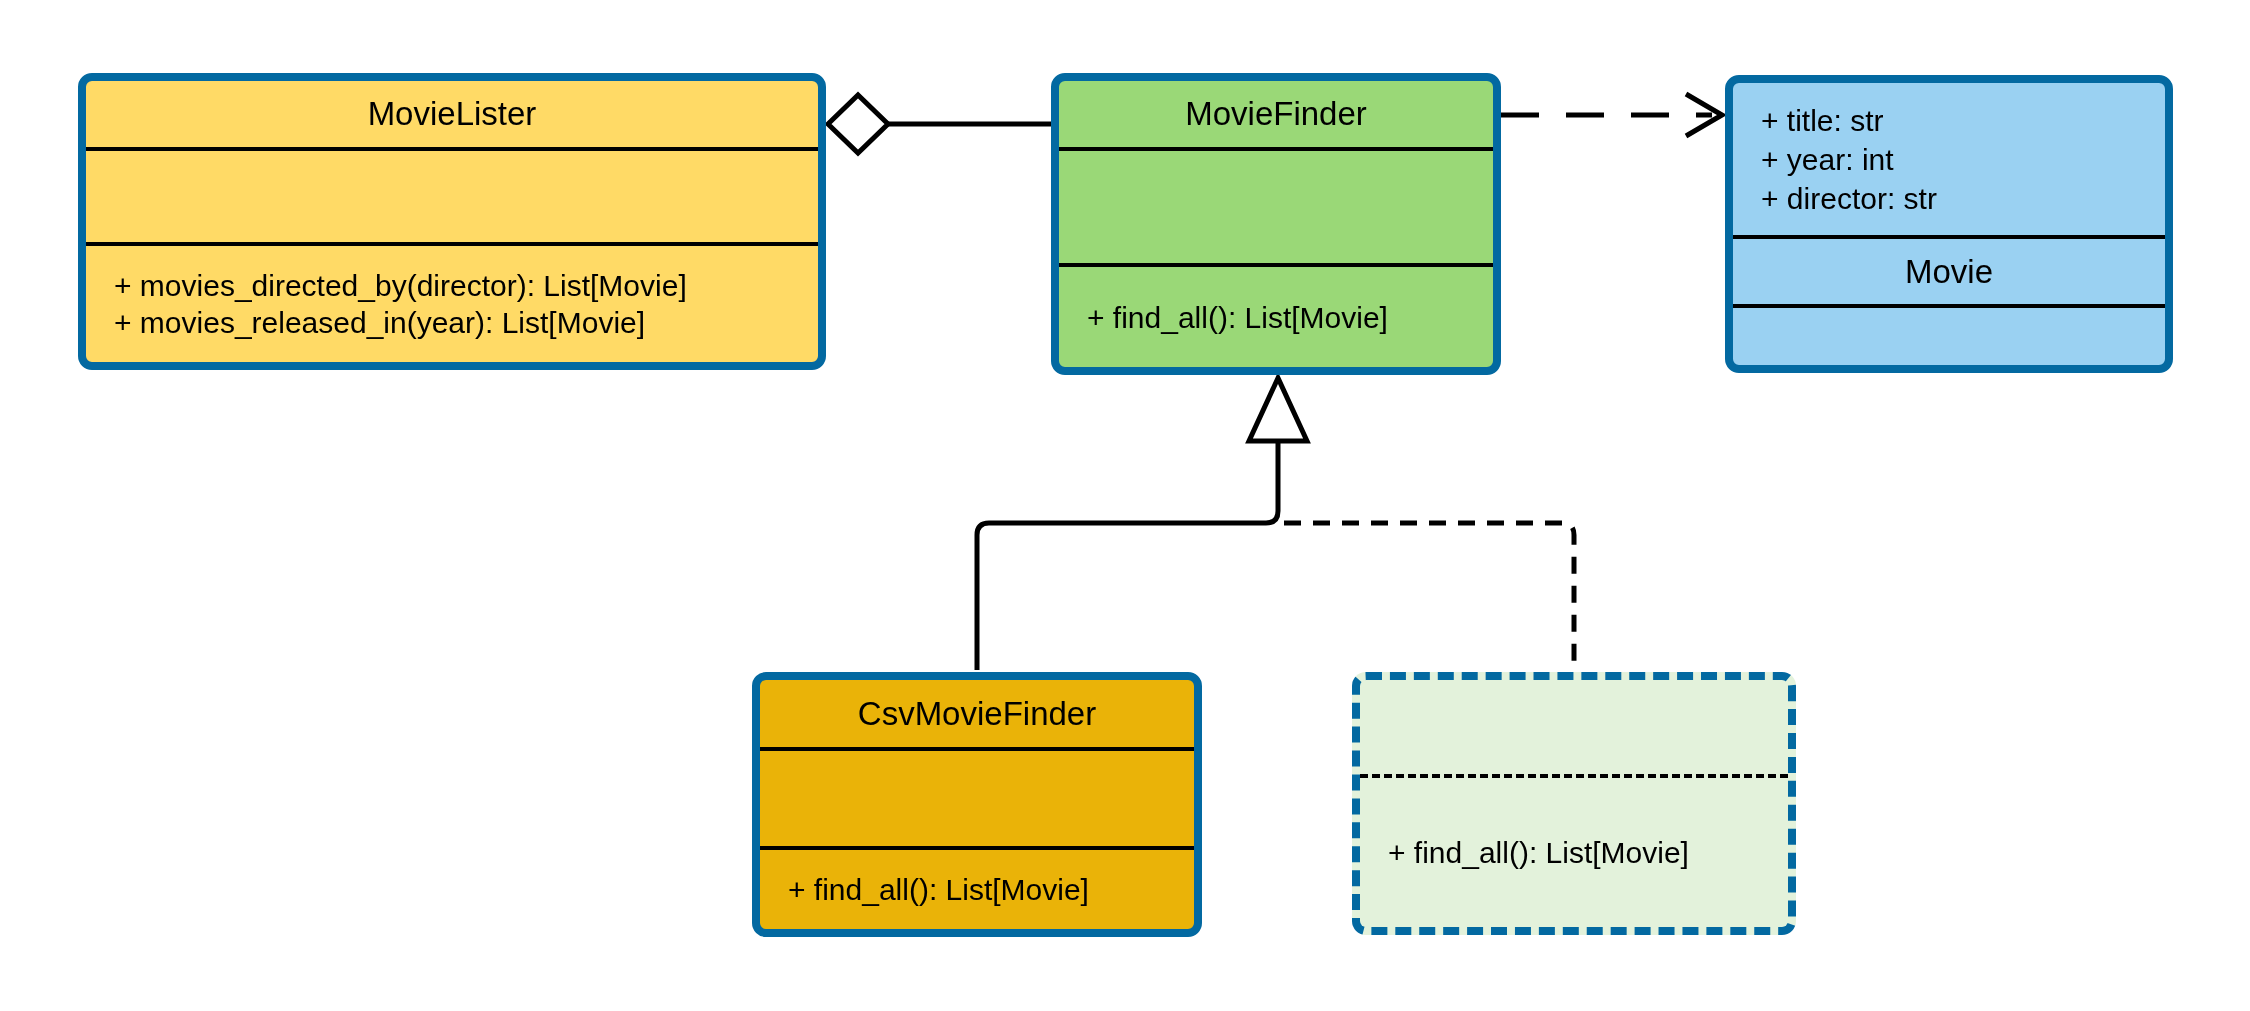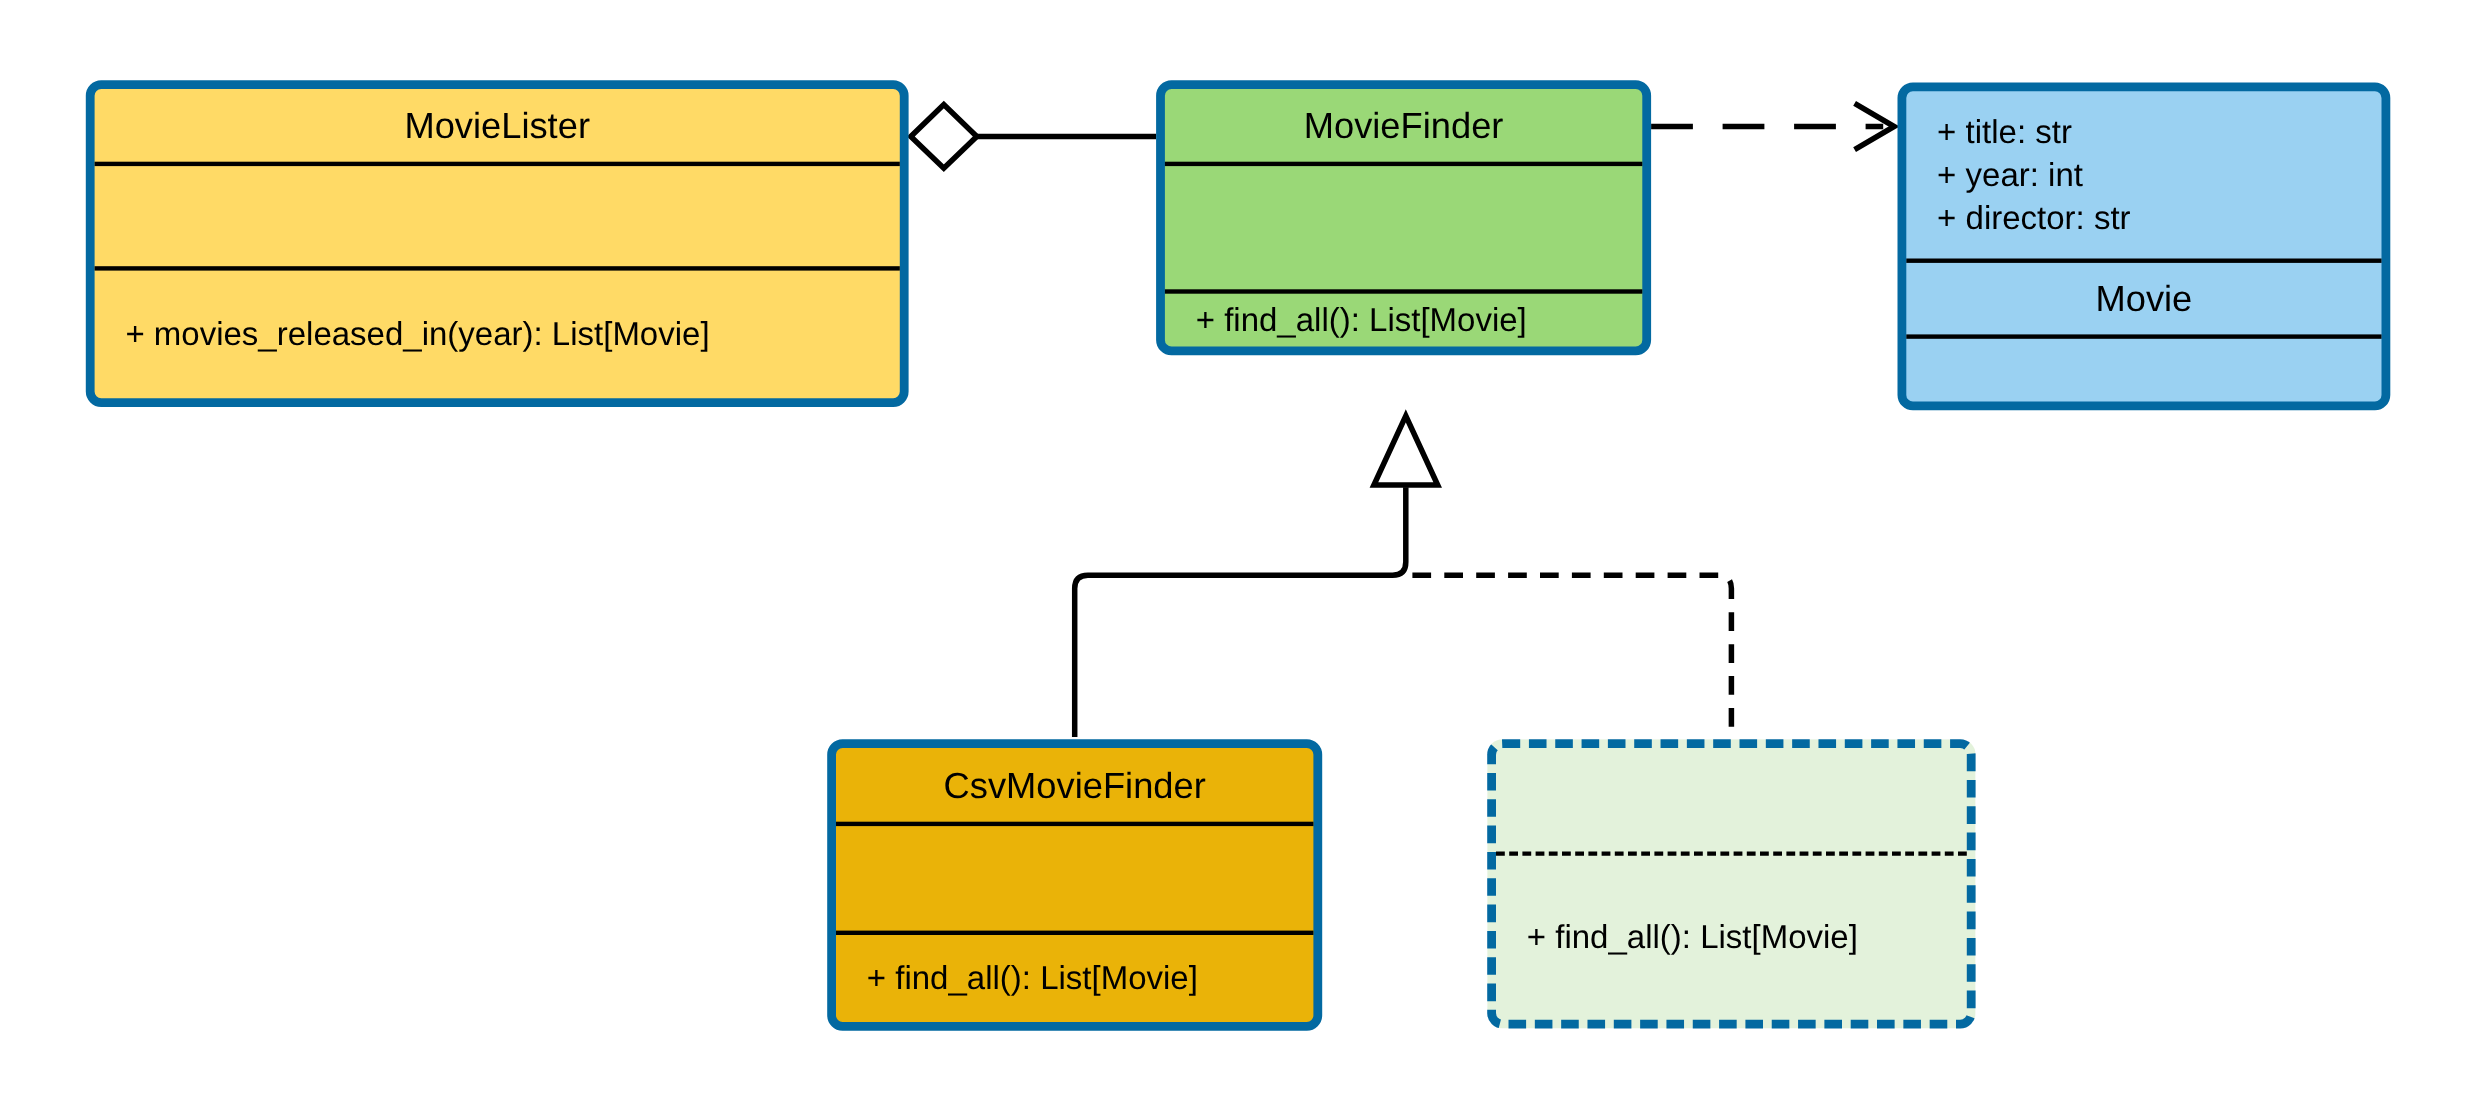--- a/index.html
+++ b/index.html
@@ -66,21 +66,21 @@
     font-size: 30px;
   }
   .uml-class .attrs-filled .member { line-height: 39px; }
   .uml-class .methods-empty { flex: 1 1 auto; }
 
   
   .box-movielister { left: 78px; top: 73px; width: 748px; height: 297px; background: #FFDA66; }
   .box-movielister .title { height: 70px; }
   .box-movielister .attrs-empty { height: 95px; }
 
-  .box-moviefinder { left: 1051px; top: 73px; width: 450px; height: 250px; background: #9AD877; }
+  .box-moviefinder { left: 1051px; top: 73px; width: 450px; height: 302px; background: #9AD877; }
   .box-moviefinder .title { height: 70px; }
   .box-moviefinder .attrs-empty { height: 116px; }
 
   .box-movie { left: 1725px; top: 75px; width: 448px; height: 298px; background: #9AD1F2; }
   .box-movie .title { height: 69px; }
   .box-movie .attrs-filled { height: 156px; }
 
   .box-csvmoviefinder { left: 752px; top: 672px; width: 450px; height: 265px; background: #eab308; }
   .box-csvmoviefinder .title { height: 71px; }
   .box-csvmoviefinder .attrs-empty { height: 99px; }
@@ -114,20 +114,21 @@
 
     <g>
       <path d="M 1284,523 L 1562,523 Q 1574,523 1574,535 L 1574,670" fill="none" stroke="#000000" stroke-width="5" stroke-dasharray="17 12"></path>
     </g>
   </svg>
 
   <div class="uml-class box-movielister">
     <div class="row title">MovieLister</div>
     <div class="row attrs-empty"></div>
     <div class="row members">
+      <div class="member">+ movies_directed_by(director): List[Movie]</div>
       <div class="member">+ movies_released_in(year): List[Movie]</div>
     </div>
   </div>
 
   <div class="uml-class box-moviefinder">
     <div class="row title">MovieFinder</div>
     <div class="row attrs-empty"></div>
     <div class="row members">
       <div class="member">+ find_all(): List[Movie]</div>
     </div>

